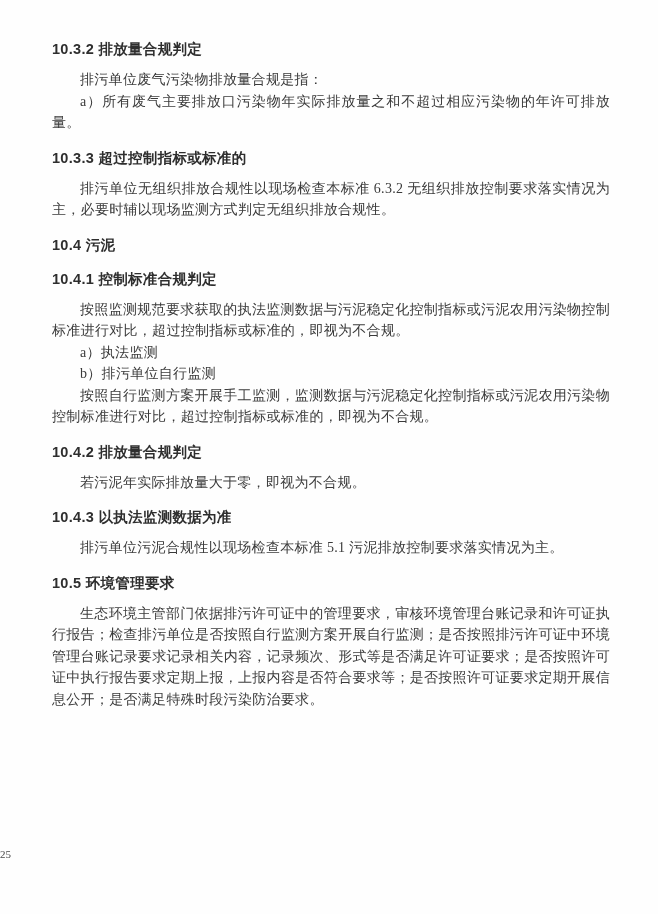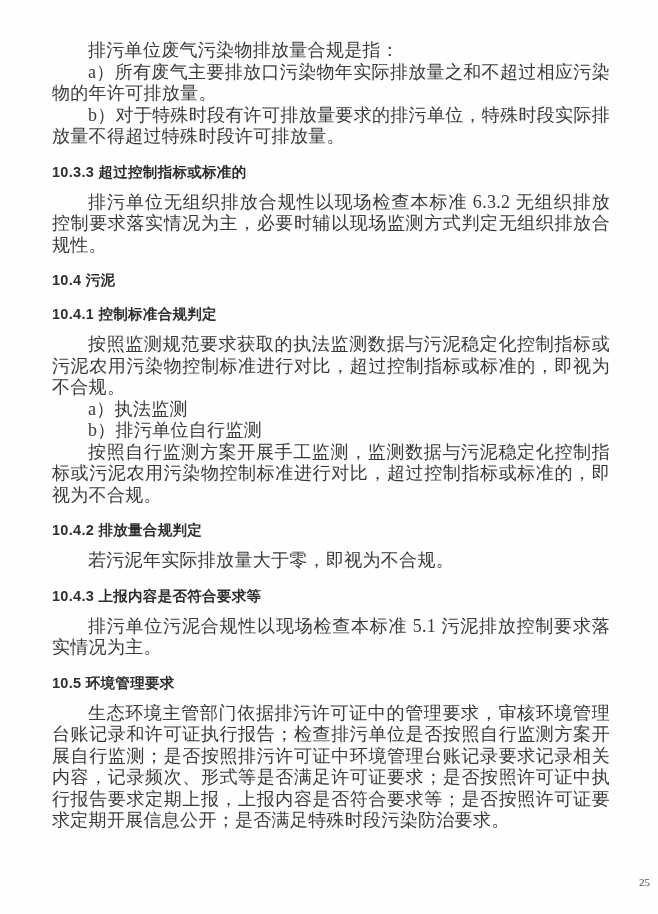--- a/index.html
+++ b/index.html
@@ -16,21 +16,21 @@
     box-sizing: border-box;
     padding: 40px 48px 0 52px;
     overflow: hidden;
     font-family: "Liberation Serif", "DejaVu Serif", serif;
   }
   .content {
     width: 558px;
   }
   p.body {
     margin: 0;
-    font-size: 18px;
+    font-size: 14px;
     line-height: 21.5px;
     text-indent: 2em;
     text-align: justify;
     letter-spacing: 0.3px;
   }
   p.heading {
     margin: 15px 0 10px 0;
     font-size: 14.5px;
     font-weight: bold;
     color: #2e2e2e;
@@ -38,44 +38,43 @@
     letter-spacing: 0.3px;
   }
   p.heading.first {
     margin-top: 0;
   }
   .page-number {
     position: absolute;
     left: 0;
     right: 8px;
     top: 848px;
-    text-align: right;
+    text-align: left;
     font-size: 11px;
     color: #4a4a4a;
     font-family: "Liberation Serif", "DejaVu Serif", serif;
-    margin-top: 28px;
   }
 </style>
 </head>
 <body>
 
 <div class="page">
   <div class="content">
+    <p class="heading first">10.3.2 排放量合规判定</p>
     <p class="body">排污单位废气污染物排放量合规是指：</p>
     <p class="body">a）所有废气主要排放口污染物年实际排放量之和不超过相应污染物的年许可排放量。</p>
-    <p class="body">b）对于特殊时段有许可排放量要求的排污单位，特殊时段实际排放量不得超过特殊时段许可排放量。</p>
     <p class="heading">10.3.3 超过控制指标或标准的</p>
     <p class="body">排污单位无组织排放合规性以现场检查本标准 6.3.2 无组织排放控制要求落实情况为主，必要时辅以现场监测方式判定无组织排放合规性。</p>
     <p class="heading">10.4 污泥</p>
     <p class="heading">10.4.1 控制标准合规判定</p>
     <p class="body">按照监测规范要求获取的执法监测数据与污泥稳定化控制指标或污泥农用污染物控制标准进行对比，超过控制指标或标准的，即视为不合规。</p>
     <p class="body">a）执法监测</p>
     <p class="body">b）排污单位自行监测</p>
     <p class="body">按照自行监测方案开展手工监测，监测数据与污泥稳定化控制指标或污泥农用污染物控制标准进行对比，超过控制指标或标准的，即视为不合规。</p>
     <p class="heading">10.4.2 排放量合规判定</p>
     <p class="body">若污泥年实际排放量大于零，即视为不合规。</p>
-    <p class="heading">10.4.3 上报内容是否符合要求等</p>
+    <p class="heading">10.4.3 以执法监测数据为准</p>
     <p class="body">排污单位污泥合规性以现场检查本标准 5.1 污泥排放控制要求落实情况为主。</p>
     <p class="heading">10.5 环境管理要求</p>
     <p class="body">生态环境主管部门依据排污许可证中的管理要求，审核环境管理台账记录和许可证执行报告；检查排污单位是否按照自行监测方案开展自行监测；是否按照排污许可证中环境管理台账记录要求记录相关内容，记录频次、形式等是否满足许可证要求；是否按照许可证中执行报告要求定期上报，上报内容是否符合要求等；是否按照许可证要求定期开展信息公开；是否满足特殊时段污染防治要求。</p>
   </div>
   <div class="page-number">25</div>
 </div>
 
 </body></html>

